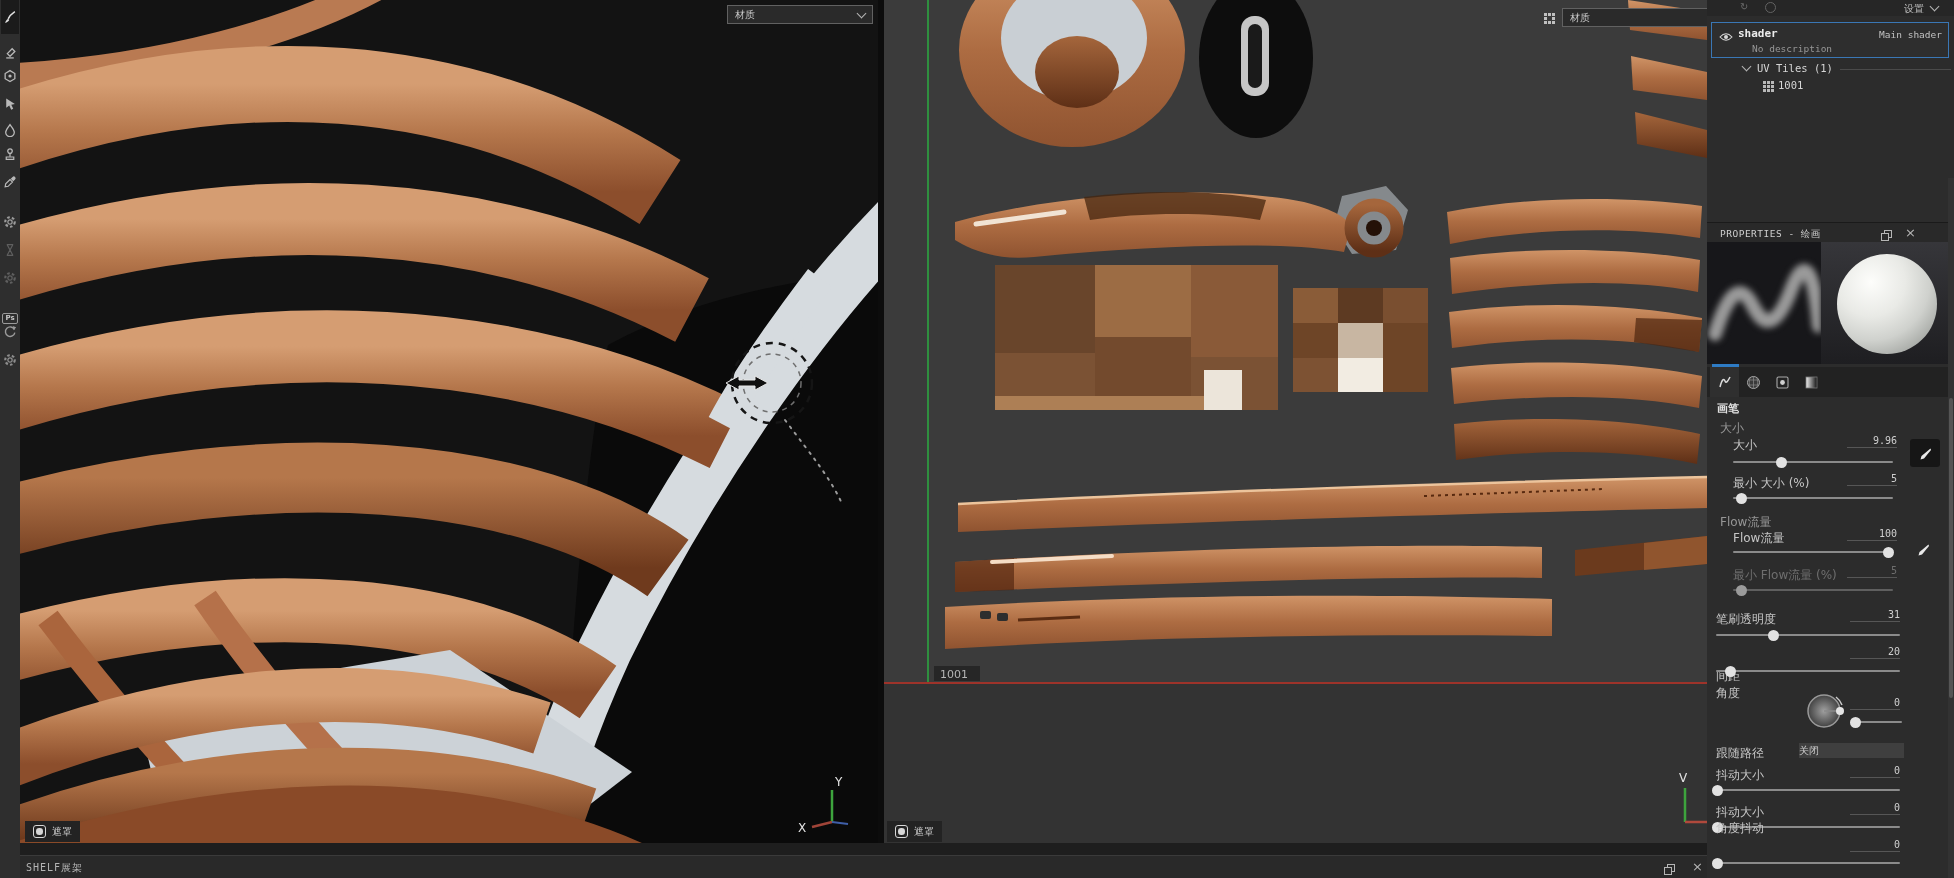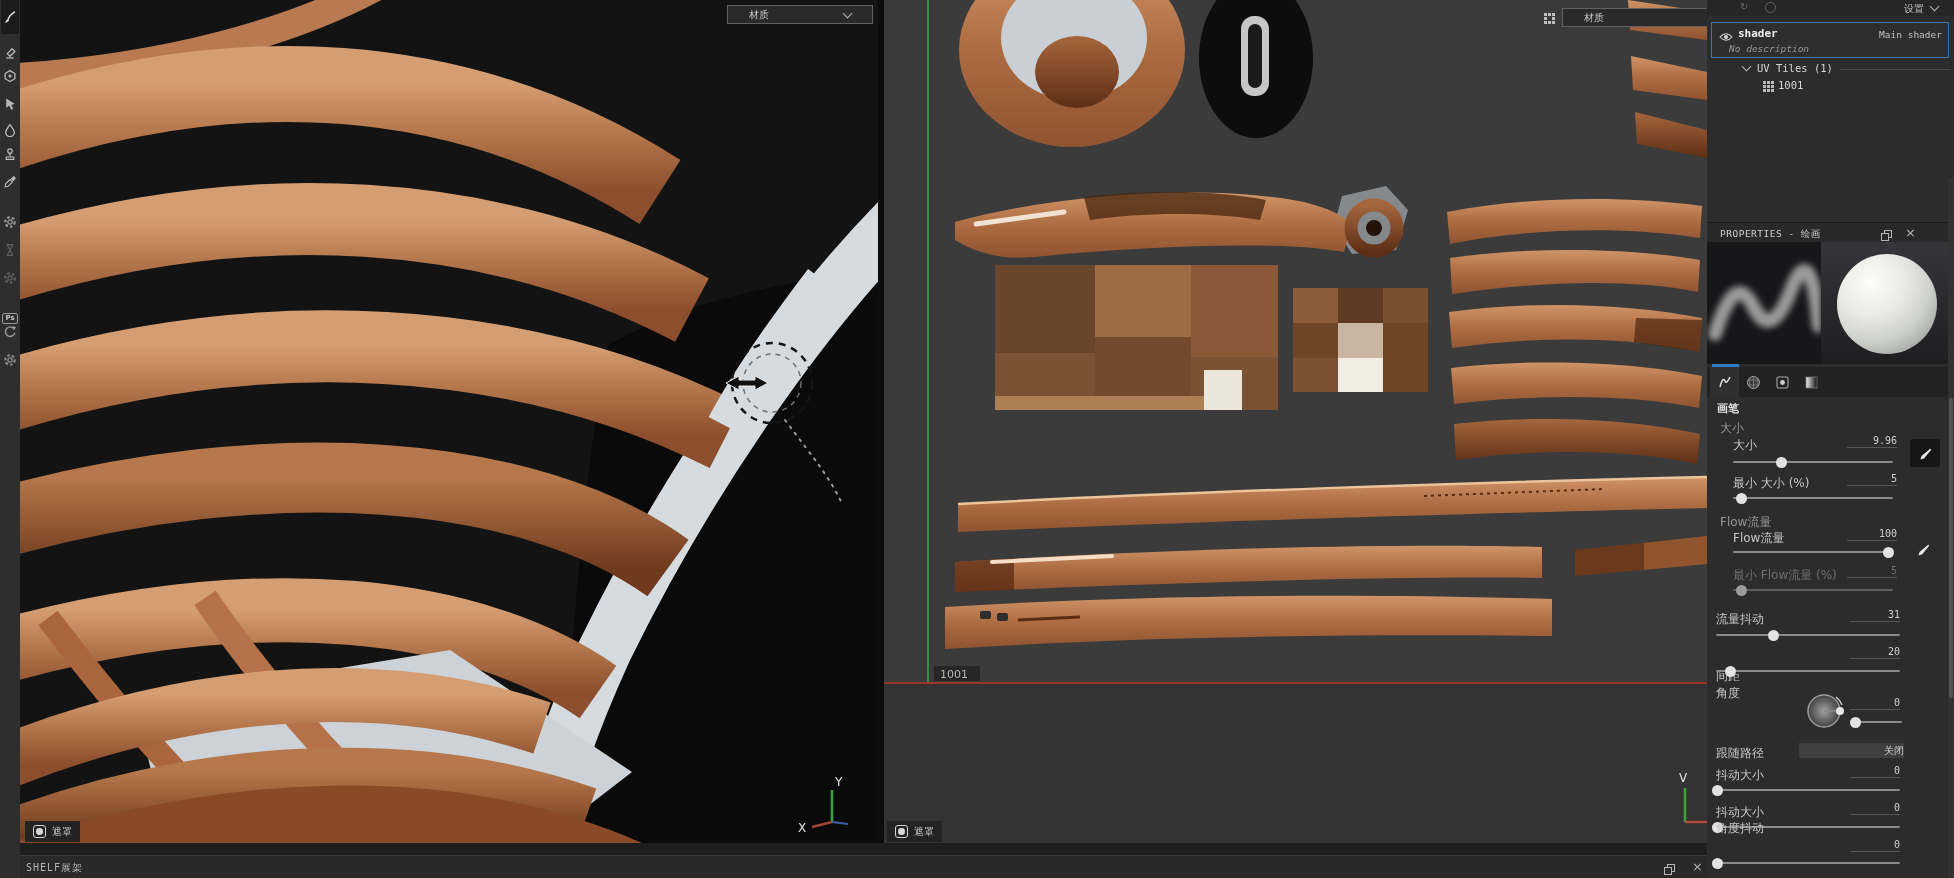--- a/index.html
+++ b/index.html
@@ -11,21 +11,21 @@
   .tool{position:absolute;left:1px;width:18px;height:20px;display:flex;align-items:center;justify-content:center;}
   .tool.sel{background:#1b1b1b;height:34px;}
   .tool svg{display:block;}
   .psbox{font-size:7px;font-weight:bold;color:#c8c8c8;border:1px solid #9a9a9a;border-radius:2px;padding:1px 2px;line-height:1;}
   
   .vp3d{position:absolute;left:20px;top:0;width:858px;height:843px;background:#141414;overflow:hidden;}
   .vpsplit{position:absolute;left:878px;top:0;width:6px;height:843px;background:#0c0c0c;}
   .vpuv{position:absolute;left:884px;top:0;width:823px;height:843px;background:#3b3b3b;overflow:hidden;}
   .dropdown{position:absolute;height:19px;background:#2a2a2a;border:1px solid #616161;color:#c9c9c9;
             font-size:10px;display:flex;align-items:center;justify-content:space-between;
-            padding:0 21px;box-sizing:border-box;z-index:5;}
+            padding:0 7px;box-sizing:border-box;z-index:5;}
   .chev{width:6px;height:6px;border-right:1.5px solid #b5b5b5;border-bottom:1.5px solid #b5b5b5;
         transform:rotate(45deg);display:inline-block;margin-top:-3px;}
   .mask-tab{position:absolute;display:flex;align-items:center;gap:6px;height:21px;padding:0 8px;
             background:#232323;z-index:6;}
   .mask-ic{width:11px;height:11px;border:1.5px solid #d6d6d6;border-radius:3px;position:relative;display:inline-block;}
   .mask-ic .dot{position:absolute;left:2.2px;top:2.2px;width:6.5px;height:6.5px;border-radius:50%;background:#d6d6d6;}
   .mask-txt{font-size:10px;color:#cfcfcf;}
   .gridic{display:inline-block;}
   
   .botstrip{position:absolute;left:0;top:843px;width:1707px;height:13px;background:#1e1e1e;border-bottom:1px solid #3a3a3a;box-sizing:border-box;}
@@ -38,21 +38,21 @@
   .maxic::after{content:"";position:absolute;left:0;top:3px;width:6px;height:6px;border:1px solid #b5b5b5;background:#292929;}
   
   .rpanel{position:absolute;left:1707px;top:0;width:247px;height:878px;background:#2c2c2c;z-index:20;}
   .rp-topbar{position:absolute;left:0;top:0;width:247px;height:16px;background:#262626;}
   .rp-topbar .circ{position:absolute;width:9px;height:9px;border:1.5px solid #636363;border-radius:50%;top:2px;}
   .settings{position:absolute;right:30px;top:2px;font-size:10px;color:#bdbdbd;}
   .ts-box{position:absolute;left:4px;top:22px;width:238px;height:36px;background:#2e2e2e;border:1px solid #3a77b5;box-sizing:border-box;}
   .mono{font-family:"DejaVu Sans Mono","DejaVu Sans",monospace;}
   .ts-name{position:absolute;left:26px;top:4px;font-size:11px;font-weight:bold;color:#ececec;}
   .ts-shader{position:absolute;right:6px;top:6px;font-size:9.5px;color:#c2c2c2;}
-  .ts-desc{position:absolute;left:17px;top:20px;font-size:9.5px;font-style:italic;color:#979797;text-align:right;}
+  .ts-desc{position:absolute;left:40px;top:20px;font-size:9.5px;color:#979797;text-align:right;}
   .ts-row{position:absolute;font-size:10.5px;color:#d6d6d6;}
   .hline{position:absolute;height:1px;background:#4a4a4a;}
   .props-hdr{position:absolute;left:0;top:222px;width:247px;height:20px;background:#292929;border-top:1px solid #1a1a1a;box-sizing:border-box;}
   .props-title{position:absolute;left:13px;top:5px;font-size:9.5px;letter-spacing:.5px;color:#cfcfcf;
                font-family:"DejaVu Sans Mono","DejaVu Sans",monospace;}
   .thumb-l{position:absolute;left:0;top:242px;width:114px;height:122px;background:#17171a;overflow:hidden;}
   .thumb-r{position:absolute;left:114px;top:242px;width:133px;height:122px;background:linear-gradient(#36363a,#1e1e21);overflow:hidden;}
   .sphere{position:absolute;left:16px;top:12px;width:100px;height:100px;border-radius:50%;
           background:radial-gradient(circle at 34% 28%, #fdfdfb 0%, #e9eae6 35%, #cfd1cd 60%, #9fa29e 85%, #6c6e6a 100%);}
   .tabline{position:absolute;left:5px;top:364px;width:27px;height:3px;background:#2e7bc4;}
@@ -65,21 +65,21 @@
   .dim{color:#6e6e6e !important;}
   .val{position:absolute;width:50px;text-align:right;font-size:10px;color:#cfcfcf;
        border-bottom:1px solid #565656;padding-bottom:1px;font-family:"DejaVu Sans Mono","DejaVu Sans",monospace;}
   .track{position:absolute;height:2px;background:#8b8b8b;border-radius:1px;}
   .track.dimt{background:#5f5f5f;}
   .sthumb{position:absolute;top:-4.5px;width:11px;height:11px;margin-left:-5.5px;border-radius:50%;background:#e2e2e2;}
   .sthumb.dimt{background:#9b9b9b;}
   .penbtn{position:absolute;width:30px;height:28px;background:#161616;border-radius:3px;
           display:flex;align-items:center;justify-content:center;}
   .offbtn{position:absolute;height:15px;background:#3f3f3f;color:#cccccc;font-size:10px;
-          display:flex;align-items:center;justify-content:flex-end;}
+          display:flex;align-items:center;justify-content:flex-start;}
   .vscroll{position:absolute;left:241px;top:178px;width:6px;height:700px;background:#323232;}
   .vscroll .vt{position:absolute;left:1px;width:4px;border-radius:2px;background:#555;}
   svg text{font-family:"DejaVu Sans","Liberation Sans",sans-serif;}
 </style>
 </head>
 <body>
 
 <div class="screen">
 
   <div class="toolcol">
@@ -450,21 +450,21 @@
     <svg class="abs" style="left:210px;top:543px" width="13" height="13" viewBox="0 0 13 13">
       <path d="M11.5,1.5 L12,3 L5,11.5 L1.5,12.5 L2.5,9 Z" fill="#e9e9e9"></path>
     </svg>
 
     <div class="lbl dim" style="left:26px;top:567px">最小 Flow流量 (%)</div>
     <div class="val dim" style="left:140px;top:565px">5</div>
     <div class="track dimt" style="left:26px;top:589px;width:160px">
       <div class="sthumb dimt" style="left:5%"></div>
     </div>
 
-    <div class="lbl" style="left:9px;top:611px">流量抖动</div>
+    <div class="lbl" style="left:9px;top:611px">笔刷透明度</div>
     <div class="val" style="left:143px;top:609px">31</div>
     <div class="track" style="left:9px;top:634px;width:184px">
       <div class="sthumb" style="left:31%"></div>
     </div>
 
     <div class="lbl" style="left:9px;top:668px">间距</div>
     <div class="val" style="left:143px;top:646px">20</div>
     <div class="track" style="left:9px;top:670px;width:184px">
       <div class="sthumb" style="left:8%"></div>
     </div>

